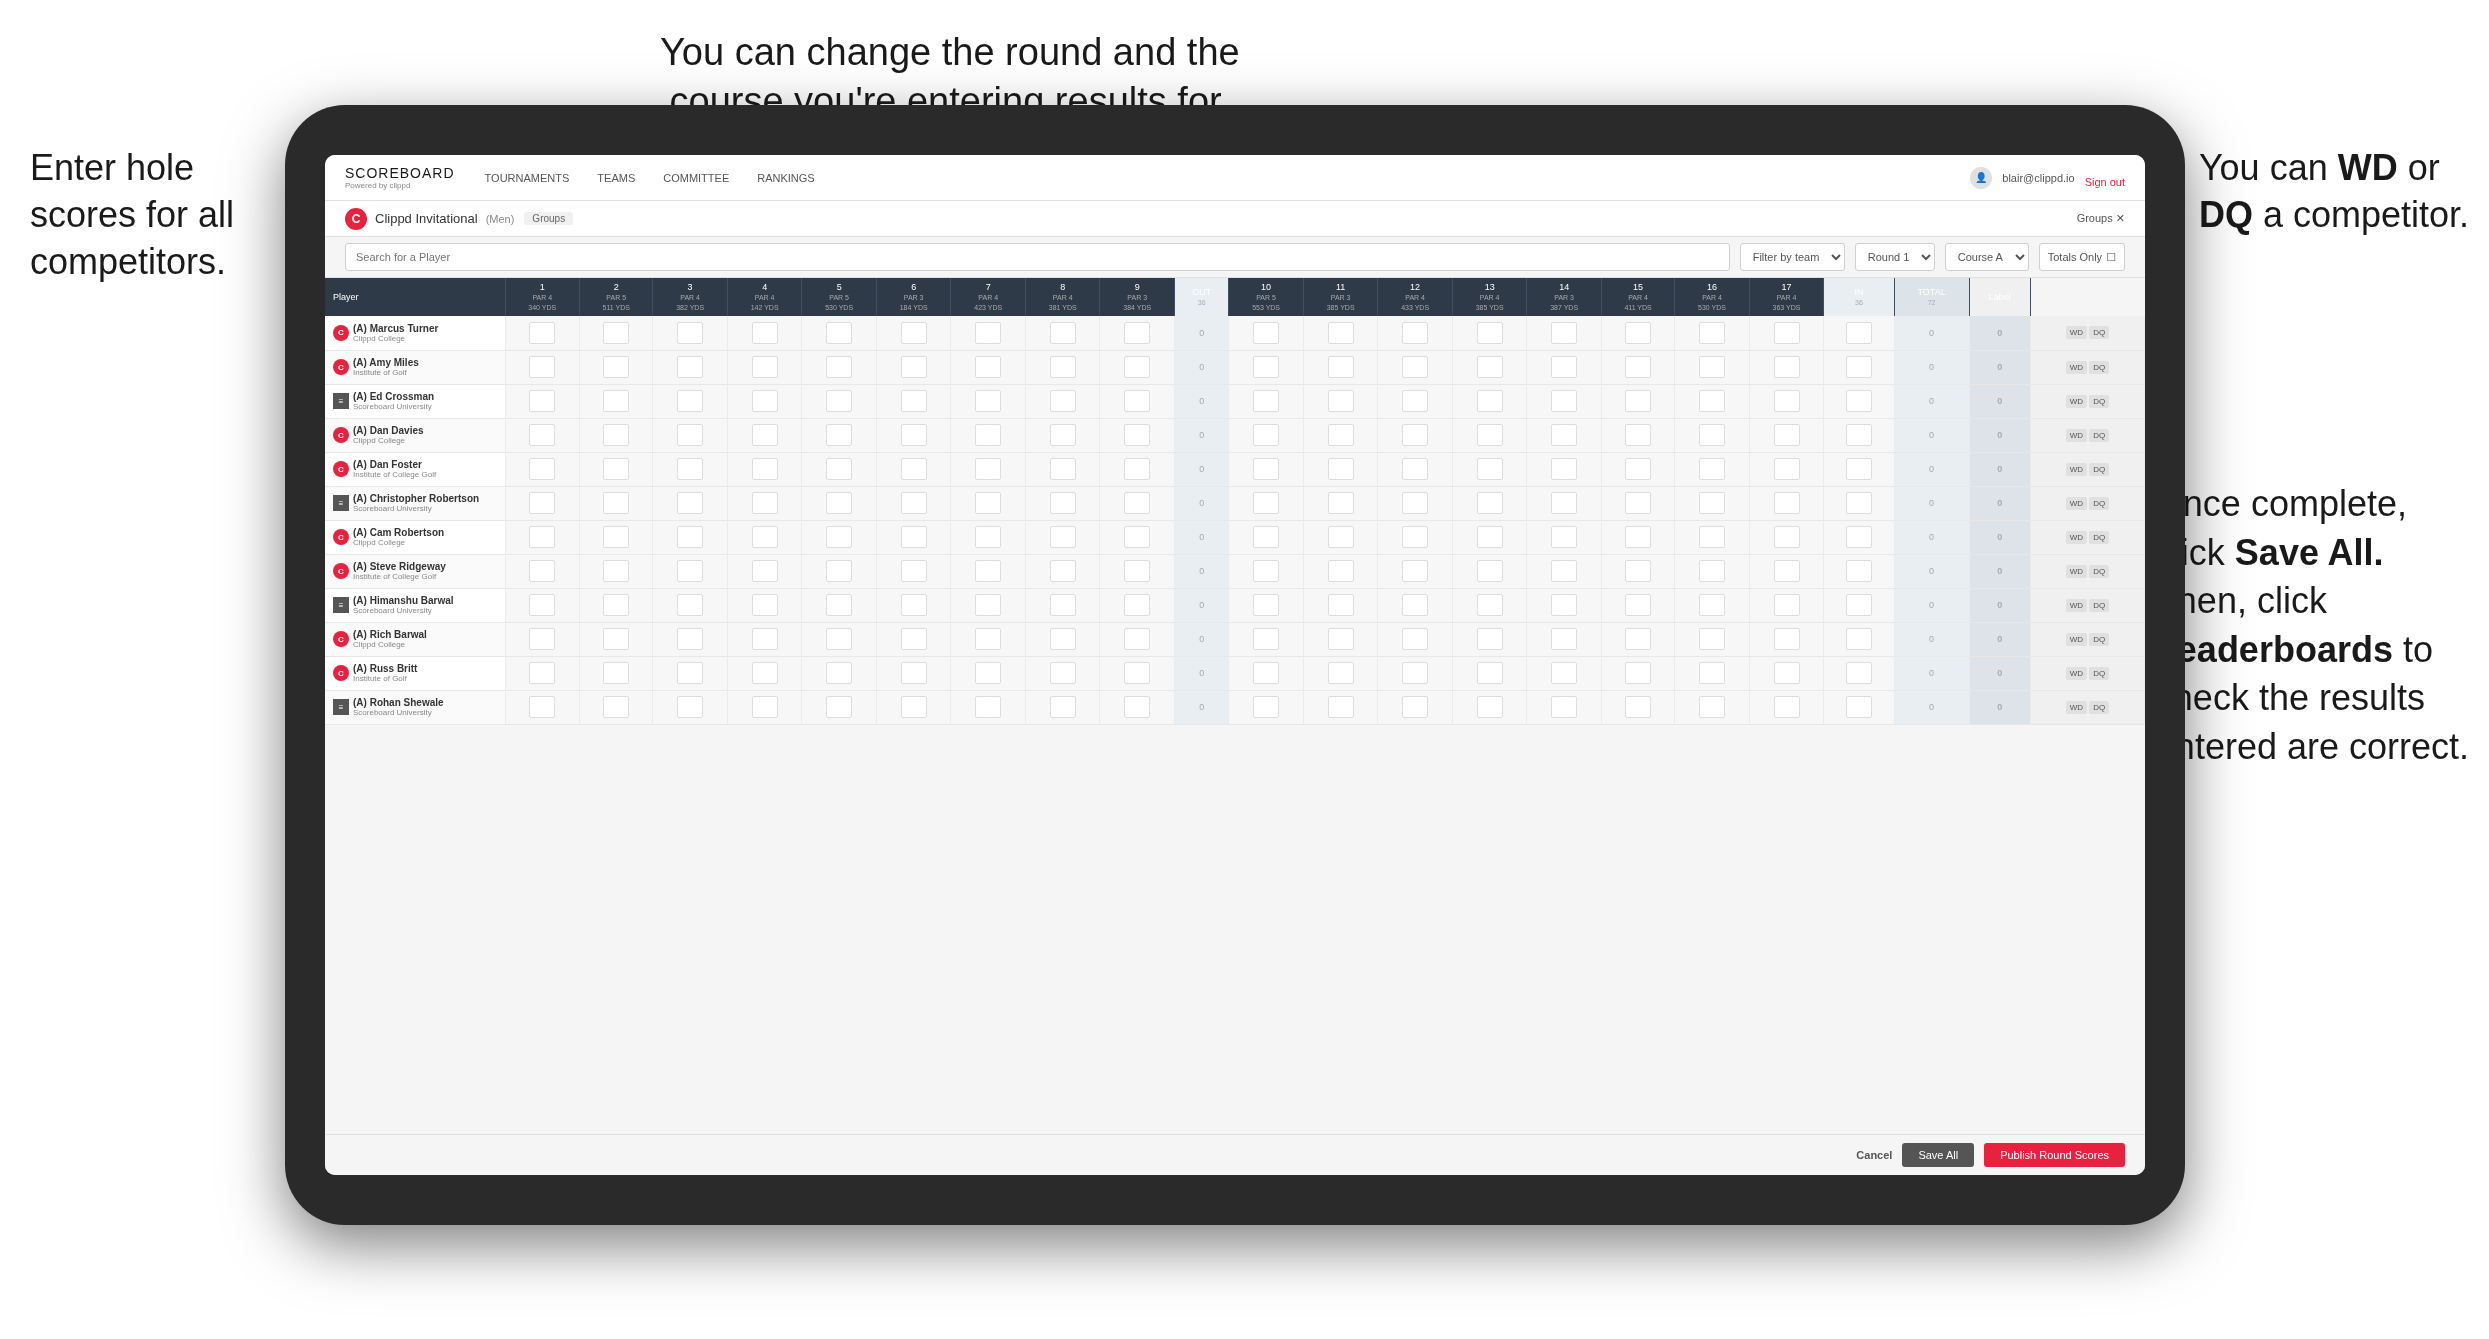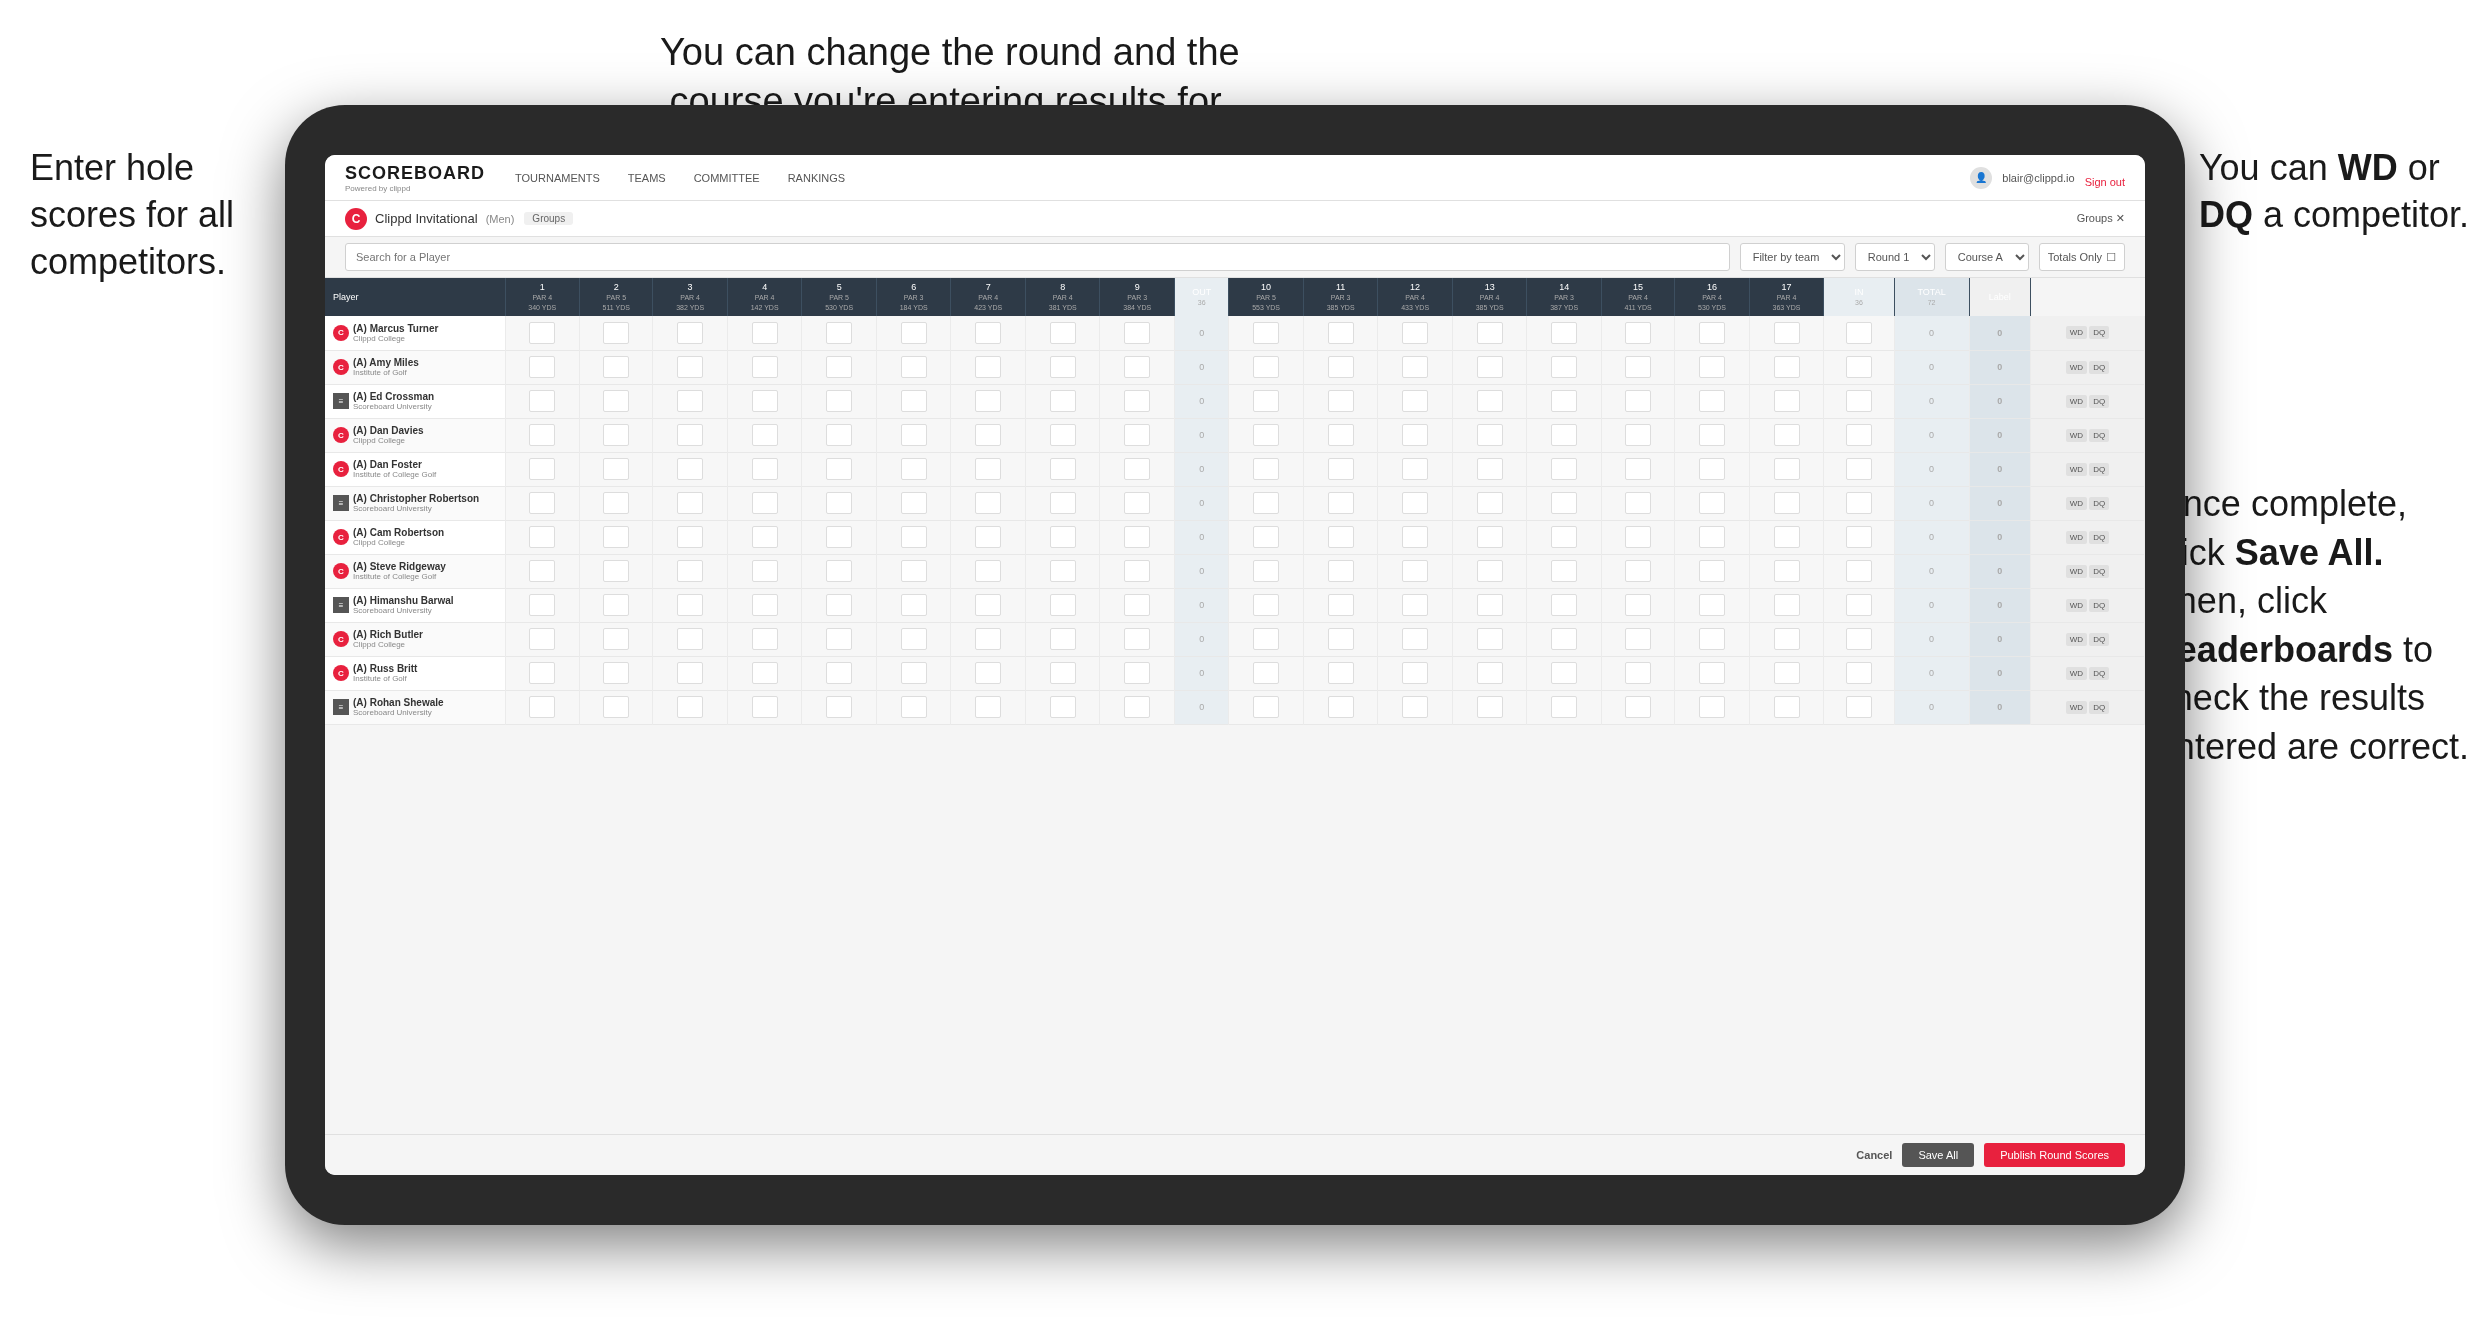--- a/index.html
+++ b/index.html
@@ -81,22 +81,22 @@
       flex-shrink: 0;
     }
 
     .scoreboard-logo {
       display: flex;
       flex-direction: column;
       margin-right: 30px;
     }
 
     .scoreboard-logo .logo-title {
-      font-size: 18px;
-      font-weight: bold;
+      font-size: 14px;
+      font-weight: normal;
       color: #1a1a1a;
       letter-spacing: 1px;
     }
 
     .scoreboard-logo .logo-sub {
       font-size: 8px;
       color: #888;
     }
 
     .nav-links {
@@ -881,21 +881,21 @@
               <td class="score-cell"><input class="score-input" type="text" style=""></td>
               <td class="col-in"><span class="zero-score">0</span></td>
               <td class="col-total"><span class="zero-score">0</span></td>
               <td class="col-label"><button class="wd-btn">WD</button><button class="dq-btn">DQ</button></td>
             </tr>
             <tr>
               <td class="player-cell">
                 <div class="player-cell-inner">
                   <span class="player-logo logo-c">C</span>
                   <div>
-                    <div class="player-name">(A) Rich Butler</div>
+                    <div class="player-name">(A) Rich Barwal</div>
                     <div class="player-school">Clippd College</div>
                   </div>
                 </div>
               </td>
               <td class="score-cell"><input class="score-input" type="text" style=""></td>
               <td class="score-cell"><input class="score-input" type="text" style=""></td>
               <td class="score-cell"><input class="score-input" type="text" style=""></td>
               <td class="score-cell"><input class="score-input" type="text" style=""></td>
               <td class="score-cell"><input class="score-input" type="text" style=""></td>
               <td class="score-cell"><input class="score-input" type="text" style=""></td>

